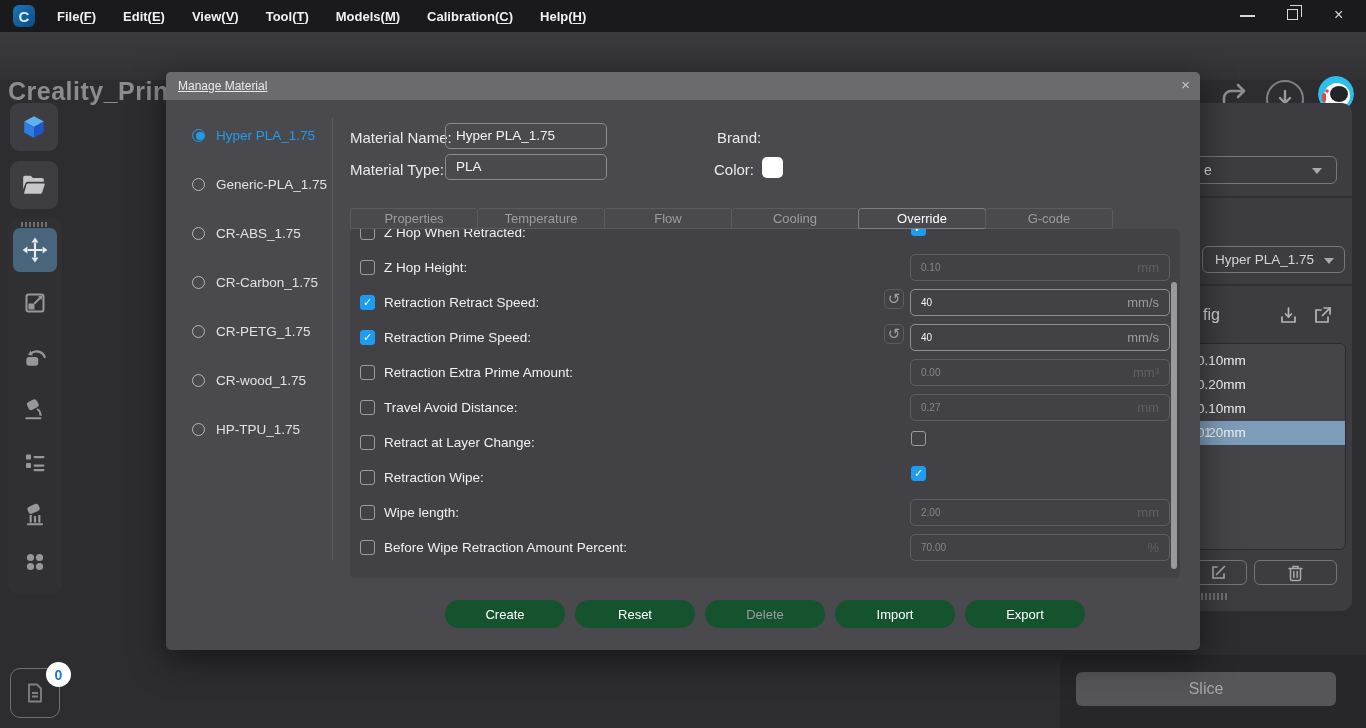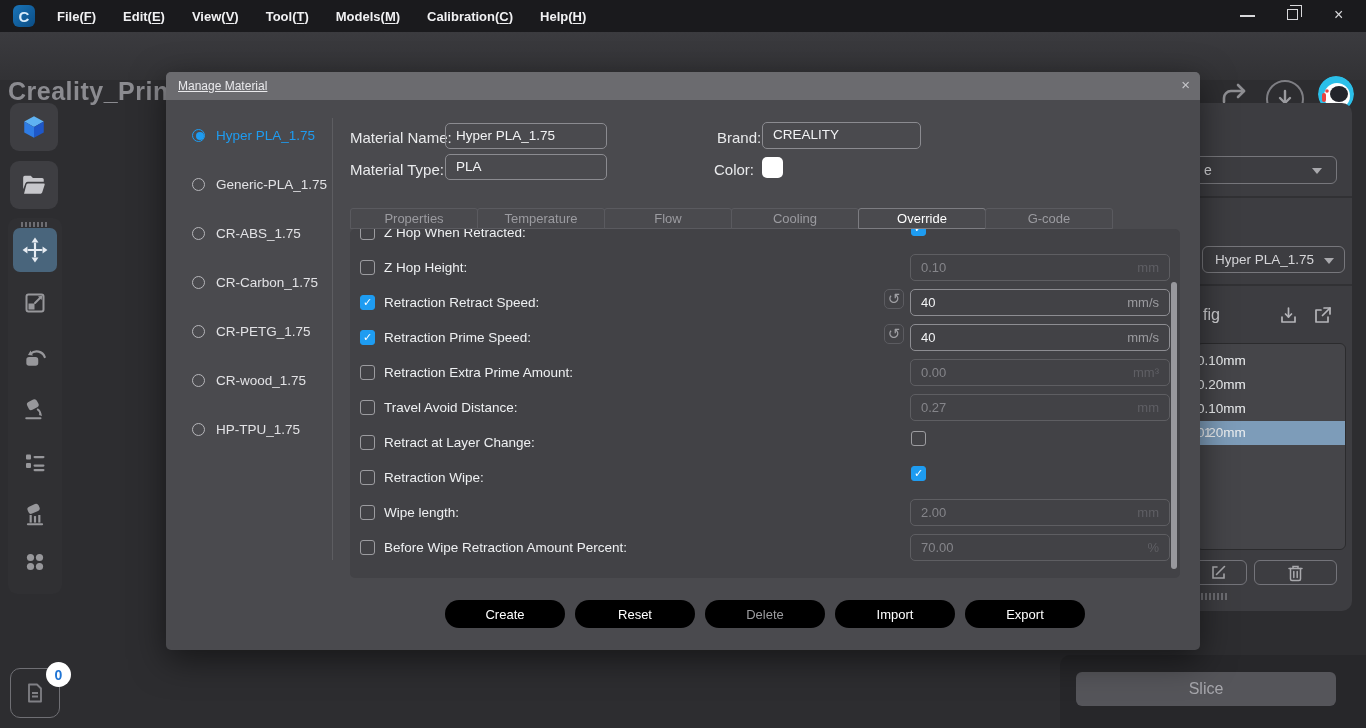--- a/index.html
+++ b/index.html
@@ -118,30 +118,30 @@
   .orow { position:relative; height:35px; display:flex; align-items:center; }
   .cb { width:15px; height:15px; border:1px solid #9c9ca0; border-radius:3px; background:transparent;
         display:flex; align-items:center; justify-content:center; font-size:11px; color:#fff; flex:0 0 auto; }
   .cb.checked { background:#1e9cf1; border-color:#1e9cf1; }
   .orow .lbl-cb { margin-left:10px; }
   .orow .olabel { margin-left:9px; font-size:13.5px; color:#eef0f2; }
   .reset-btn { position:absolute; left:534px; top:4px; width:20px; height:20px; border:1px solid #5c5c61; border-radius:5px;
                color:#9e9ea2; font-size:15px; line-height:18px; text-align:center; }
   .vinput { position:absolute; left:560px; top:4px; width:260px; height:27px; border:1px solid #8d8d92; border-radius:5px;
             display:flex; align-items:center; padding:0 10px; }
-  .vinput .val { flex:1; font-size:13px; color:#f2f3f5; }
+  .vinput .val { flex:1; font-size:10px; color:#f2f3f5; }
   .vinput .unit { font-size:13px; color:#9c9ca0; }
   .vinput.disabled { border-color:#5e5e62; }
   .vinput.disabled .val { color:#85858a; }
   .vinput.disabled .unit { color:#5f5f64; }
   .value-cb { position:absolute; left:561px; top:6px; }
   #panel-scrollbar { position:absolute; right:3px; top:53px; width:6px; height:287px; background:#98989d; border-radius:3px; }
 
   #dlg-buttons { position:absolute; left:279px; top:528px; display:flex; gap:10px; }
-  .dbtn { width:120px; height:28px; border:none; border-radius:14px; background:#000000; color:#fff; font-size:13px;
+  .dbtn { width:120px; height:28px; border:none; border-radius:14px; background:#14532d; color:#fff; font-size:13px;
           font-family:"Liberation Sans", sans-serif; cursor:pointer; }
   .dbtn.disabled { color:#9c9c9f; cursor:default; }
 
   svg { display:block; }
 </style>
 </head>
 <body>
 
 <div id="app">
 
@@ -370,21 +370,20 @@
         <div class="mat-item" style="top: 347px;">
           <span class="radio"></span>
           <span class="mlabel">HP-TPU_1.75</span>
         </div>
       </div>
     <div id="v-divider"></div>
 
     <span class="fld-label" style="left:184px; top:57px">Material Name:</span>
     <div class="fld-input" style="left:279px; top:51px; width:162px; height:26px">Hyper PLA_1.75</div>
     <span class="fld-label" style="left:551px; top:57px">Brand:</span>
-    <div class="fld-input" style="left:596px; top:50px; width:159px; height:27px">CREALITY</div>
     <span class="fld-label" style="left:184px; top:89px">Material Type:</span>
     <div class="fld-input" style="left:279px; top:82px; width:162px; height:26px">PLA</div>
     <span class="fld-label" style="left:548px; top:89px">Color:</span>
     <div id="color-swatch"></div>
 
     <div id="dlg-tabs">
         <div class="dtab">Properties</div>
         <div class="dtab">Temperature</div>
         <div class="dtab">Flow</div>
         <div class="dtab">Cooling</div>

